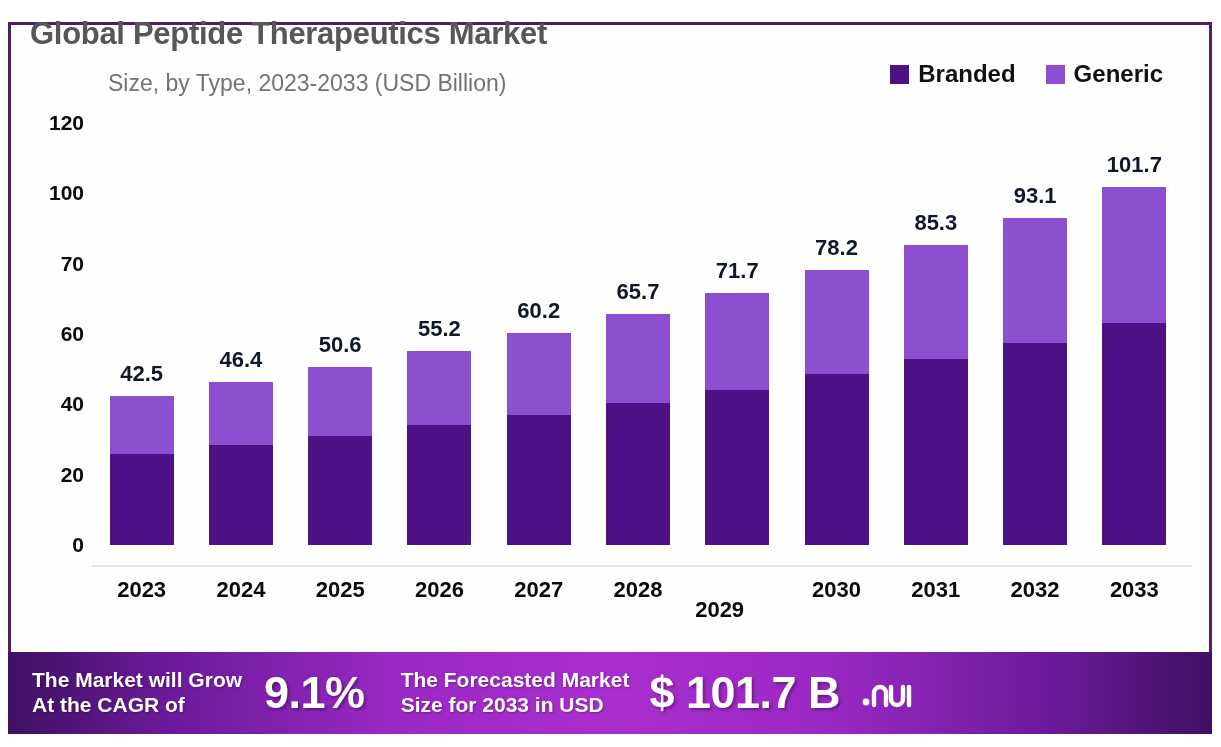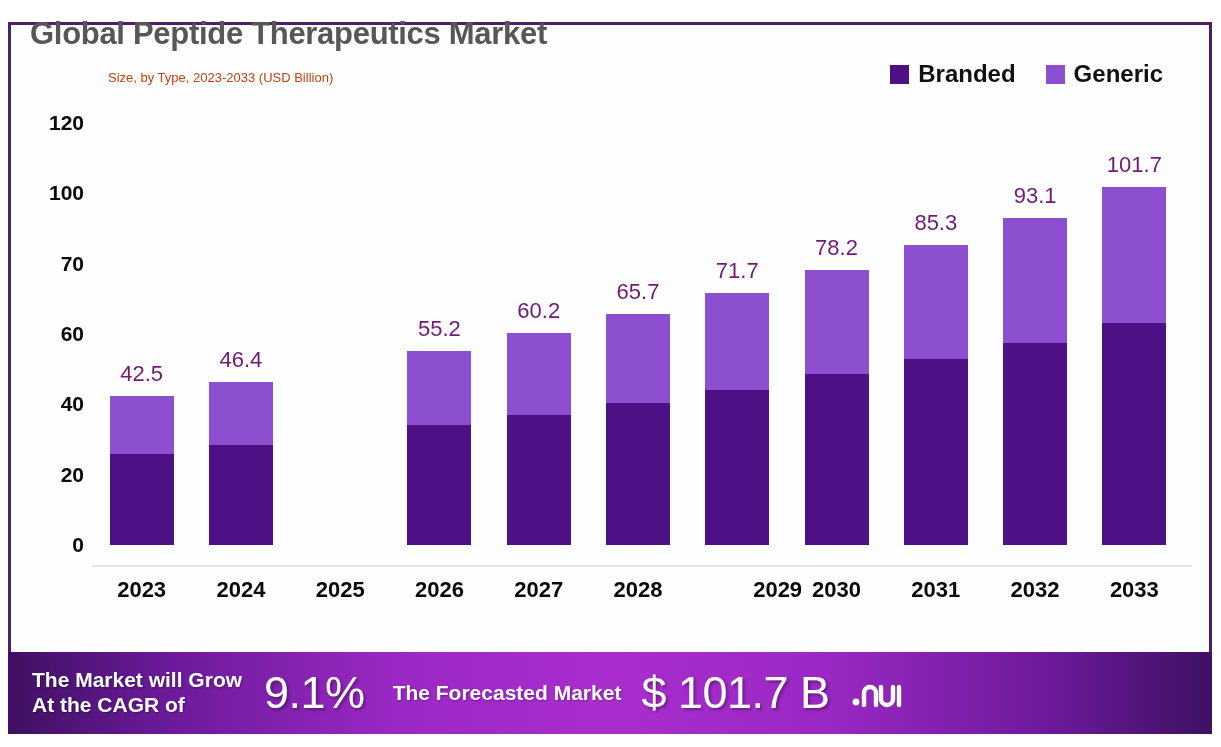--- a/index.html
+++ b/index.html
@@ -21,21 +21,21 @@
   }
 
   
   .title {
     position: absolute; left: 30px; top: 16px;
     font-size: 31px; font-weight: 700; color: #57575a;
     letter-spacing: -0.3px; white-space: nowrap;
   }
   .subtitle {
     position: absolute; left: 108px; top: 70px;
-    font-size: 13px; font-weight: 400; color: #c2410c;
+    font-size: 23px; font-weight: 400; color: #737373;
     white-space: nowrap;
     text-align: right;
   }
 
   
   .legend {
     position: absolute; right: 58px; top: 60px;
     display: flex; align-items: center; gap: 30px;
   }
   .legend-item { display: flex; align-items: center; gap: 9px; }
@@ -63,21 +63,21 @@
     position: absolute; bottom: 0;
     display: flex; flex-direction: column; justify-content: flex-end;
     align-items: center;
   }
   .seg { width: 100%; }
   .seg-generic { background: #8c4fcf; }
   .seg-branded { background: #4d1185; }
   .bar-total {
     position: absolute; bottom: 100%;
     margin-bottom: 9px;
-    font-size: 22px; font-weight: 400; color: #701a75;
+    font-size: 22px; font-weight: 700; color: #0f172a;
     white-space: nowrap;
   }
   .xtick {
     position: absolute; top: 577px;
     text-align: center;
     font-size: 22px; font-weight: 700; color: #0a0a0a;
     white-space: nowrap;
   }
 
   
@@ -90,21 +90,21 @@
     display: flex; align-items: center;
     overflow: hidden;
   }
   .banner-block { display: flex; align-items: center; }
   .banner-caption {
     color: #fff; font-size: 21px; font-weight: 700; line-height: 1.18;
     text-shadow: 1px 1px 2px rgba(0,0,0,.30);
     white-space: nowrap;
   }
   .banner-figure {
-    color: #fff; font-size: 45px; font-weight: 400;
+    color: #fff; font-size: 45px; font-weight: 700;
     text-shadow: 2px 2px 3px rgba(0,0,0,.33);
     white-space: nowrap; letter-spacing: -0.5px;
   }
   .logo-wrap { display: flex; align-items: center; gap: 9px; }
   .logo-mark { width: 52px; height: 34px; flex: none; }
   .logo-text { display: flex; flex-direction: column; line-height: 1; }
   .logo-name {
     color: #fff; font-size: 27px; font-weight: 700; letter-spacing: -0.8px;
     text-shadow: 1px 1px 2px rgba(0,0,0,.28);
   }
@@ -148,20 +148,25 @@
       <div class="bar-group" style="left: 17.6364px; width: 64px;">
         <div class="bar-total">42.5</div>
         <div class="seg seg-generic" style="height: 58.025px; background: rgb(140, 79, 207);"></div>
         <div class="seg seg-branded" style="height: 91.4333px; background: rgb(77, 17, 133);"></div>
       </div>
       <div class="bar-group" style="left: 116.909px; width: 64px;">
         <div class="bar-total">46.4</div>
         <div class="seg seg-generic" style="height: 62.9483px; background: rgb(140, 79, 207);"></div>
         <div class="seg seg-branded" style="height: 100.225px; background: rgb(77, 17, 133);"></div>
       </div>
+      <div class="bar-group" style="left: 216.182px; width: 64px;">
+        <div class="bar-total">50.6</div>
+        <div class="seg seg-generic" style="height: 68.9267px; background: rgb(140, 79, 207);"></div>
+        <div class="seg seg-branded" style="height: 109.017px; background: rgb(77, 17, 133);"></div>
+      </div>
       <div class="bar-group" style="left: 315.455px; width: 64px;">
         <div class="bar-total">55.2</div>
         <div class="seg seg-generic" style="height: 74.5533px; background: rgb(140, 79, 207);"></div>
         <div class="seg seg-branded" style="height: 119.567px; background: rgb(77, 17, 133);"></div>
       </div>
       <div class="bar-group" style="left: 414.727px; width: 64px;">
         <div class="bar-total">60.2</div>
         <div class="seg seg-generic" style="height: 81.5867px; background: rgb(140, 79, 207);"></div>
         <div class="seg seg-branded" style="height: 130.117px; background: rgb(77, 17, 133);"></div>
       </div>
@@ -196,39 +201,40 @@
         <div class="seg seg-branded" style="height: 221.55px; background: rgb(77, 17, 133);"></div>
       </div>
     </div>
   <div id="xaxis">
       <div class="xtick" style="left: 92px; width: 99.2727px;">2023</div>
       <div class="xtick" style="left: 191.273px; width: 99.2727px;">2024</div>
       <div class="xtick" style="left: 290.545px; width: 99.2727px;">2025</div>
       <div class="xtick" style="left: 389.818px; width: 99.2727px;">2026</div>
       <div class="xtick" style="left: 489.091px; width: 99.2727px;">2027</div>
       <div class="xtick" style="left: 588.364px; width: 99.2727px;">2028</div>
-      <div class="xtick" style="left: 728px; width: 99.2727px;">2029</div>
+      <div class="xtick" style="left: 670px; width: 99.2727px; margin-top: 20px;">2029</div>
       <div class="xtick" style="left: 786.909px; width: 99.2727px;">2030</div>
       <div class="xtick" style="left: 886.182px; width: 99.2727px;">2031</div>
       <div class="xtick" style="left: 985.455px; width: 99.2727px;">2032</div>
       <div class="xtick" style="left: 1084.73px; width: 99.2727px;">2033</div>
     </div>
 
   <div class="banner">
     <div class="banner-block" style="margin-left:24px;">
       <div class="banner-caption">
         <div>The Market will Grow</div>
         <div>At the CAGR of</div>
       </div>
       <div class="banner-figure" style="margin-left:22px;">9.1%</div>
     </div>
 
-    <div class="banner-block" style="margin-left:28px;">
+    <div class="banner-block" style="margin-left:36px;">
       <div class="banner-caption">
         <div>The Forecasted Market</div>
+        <div>Size for 2033 in USD</div>
       </div>
       <div class="banner-figure" style="margin-left:20px;">$ 101.7 B</div>
     </div>
 
     <div class="logo-wrap" style="margin-left:22px;">
       <svg class="logo-mark" viewBox="0 0 52 34" aria-hidden="true">
         <circle cx="4" cy="26" r="3.4" fill="#fff"></circle>
         <path d="M12 29 L12 17 a6 6 0 0 1 12 0 L24 29" fill="none" stroke="#fff" stroke-width="4.4" stroke-linecap="round" stroke-linejoin="round"></path>
         <path d="M29 11 L29 23 a6 6 0 0 0 12 0 L41 11" fill="none" stroke="#fff" stroke-width="4.4" stroke-linecap="round" stroke-linejoin="round"></path>
         <path d="M47 11 L47 29" fill="none" stroke="#fff" stroke-width="4.4" stroke-linecap="round"></path>

